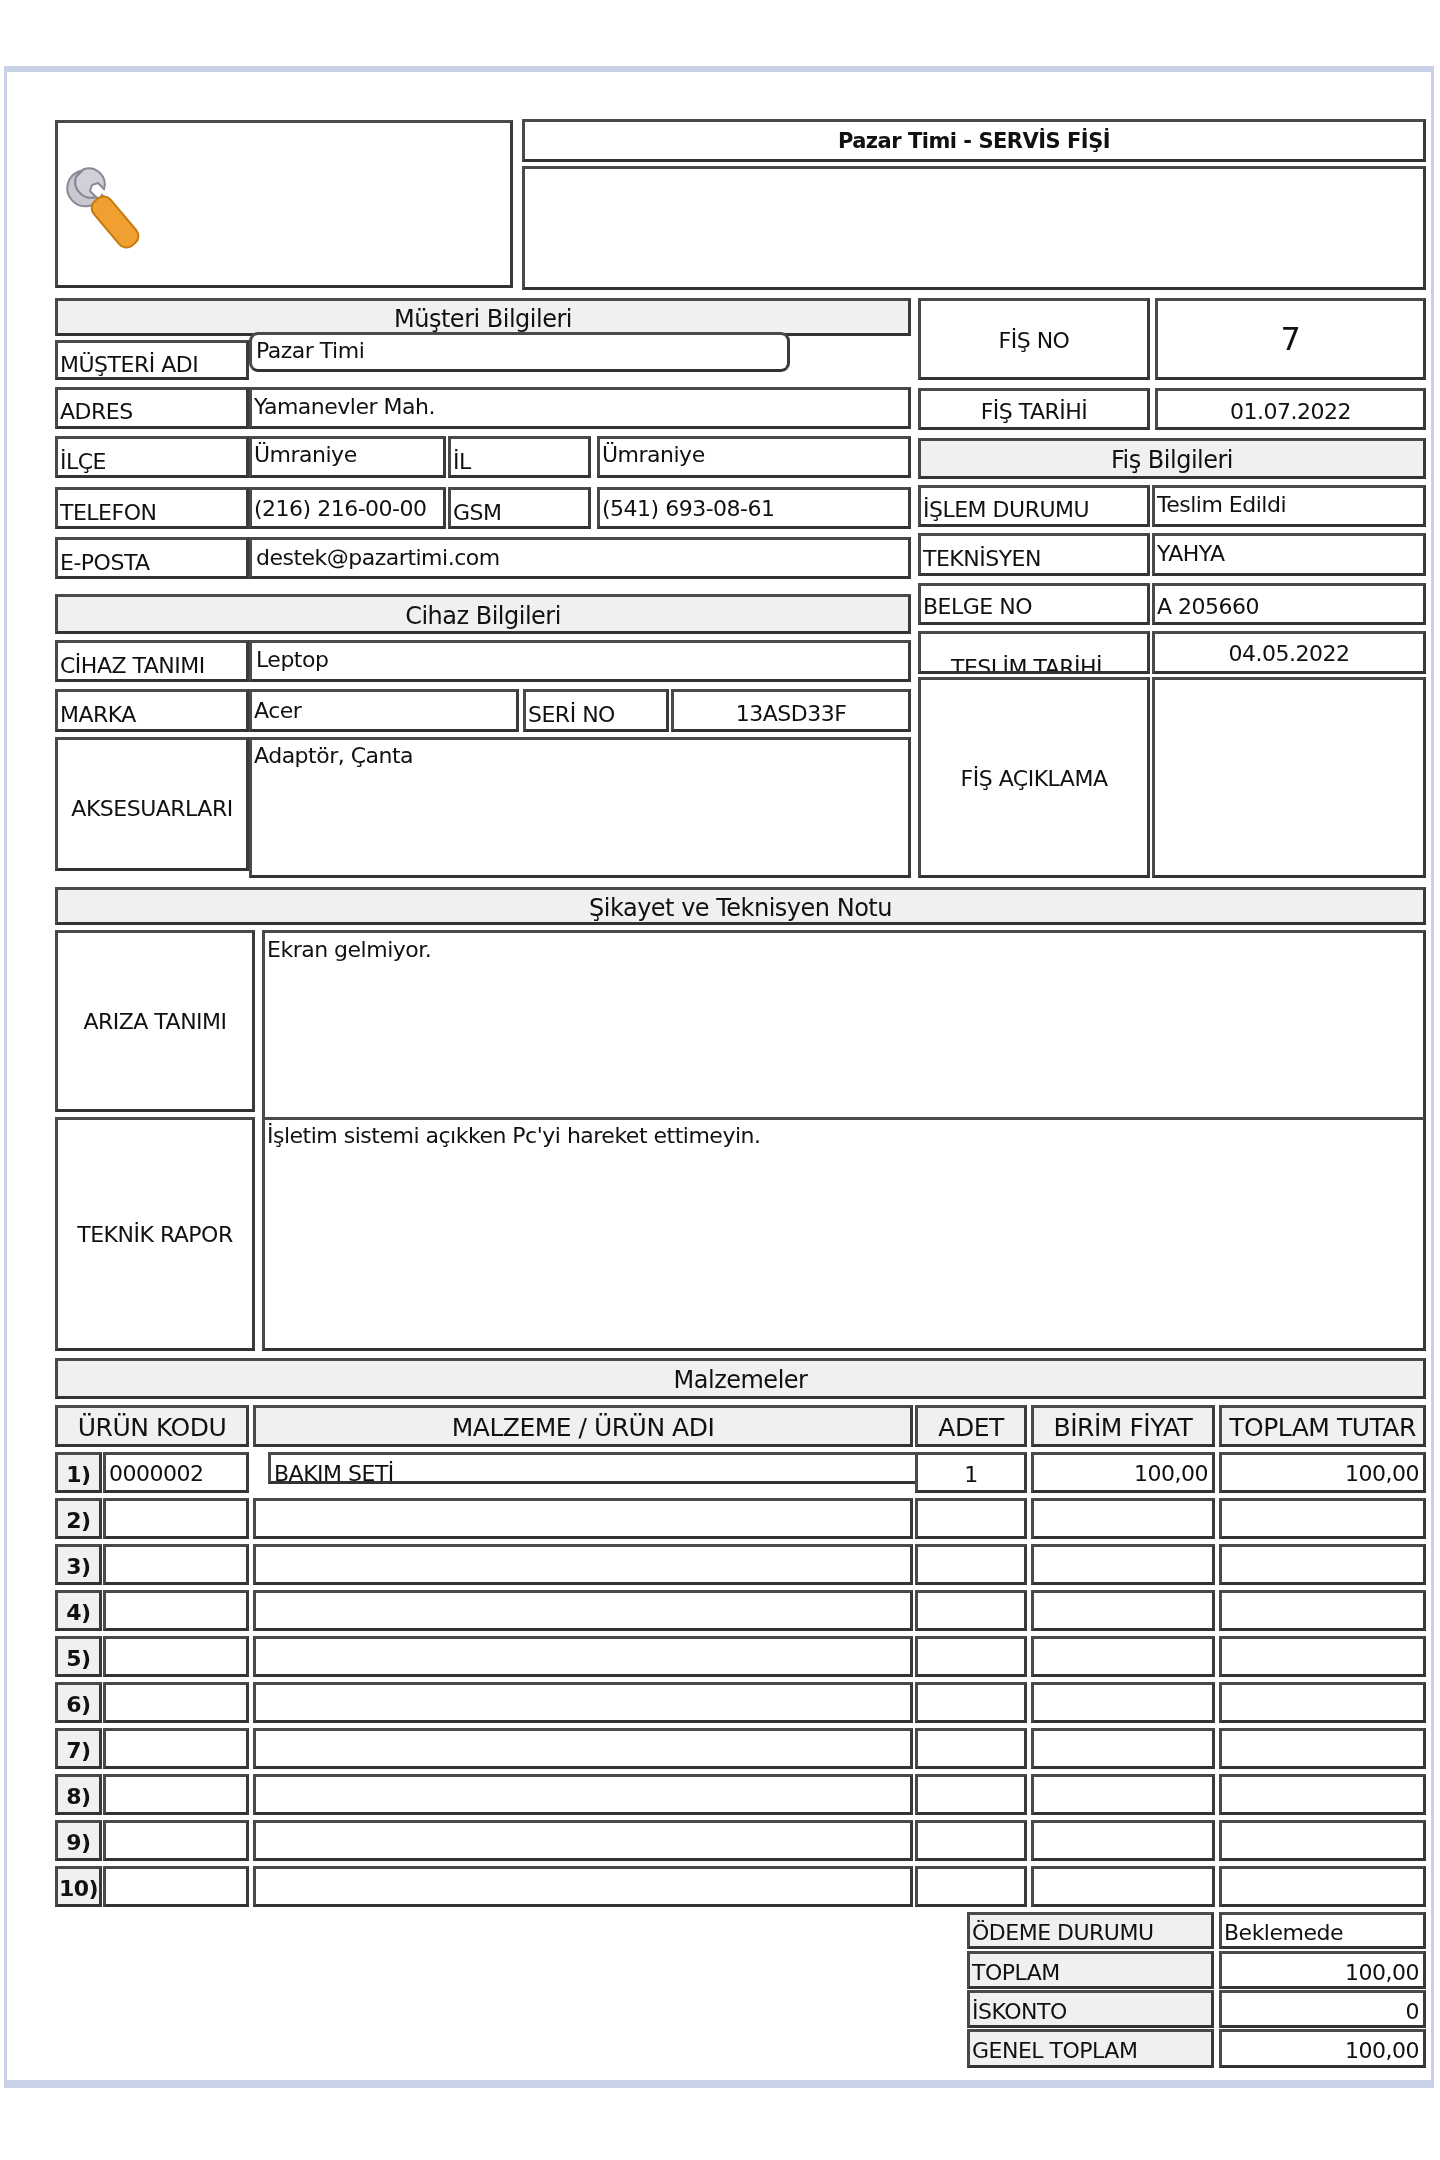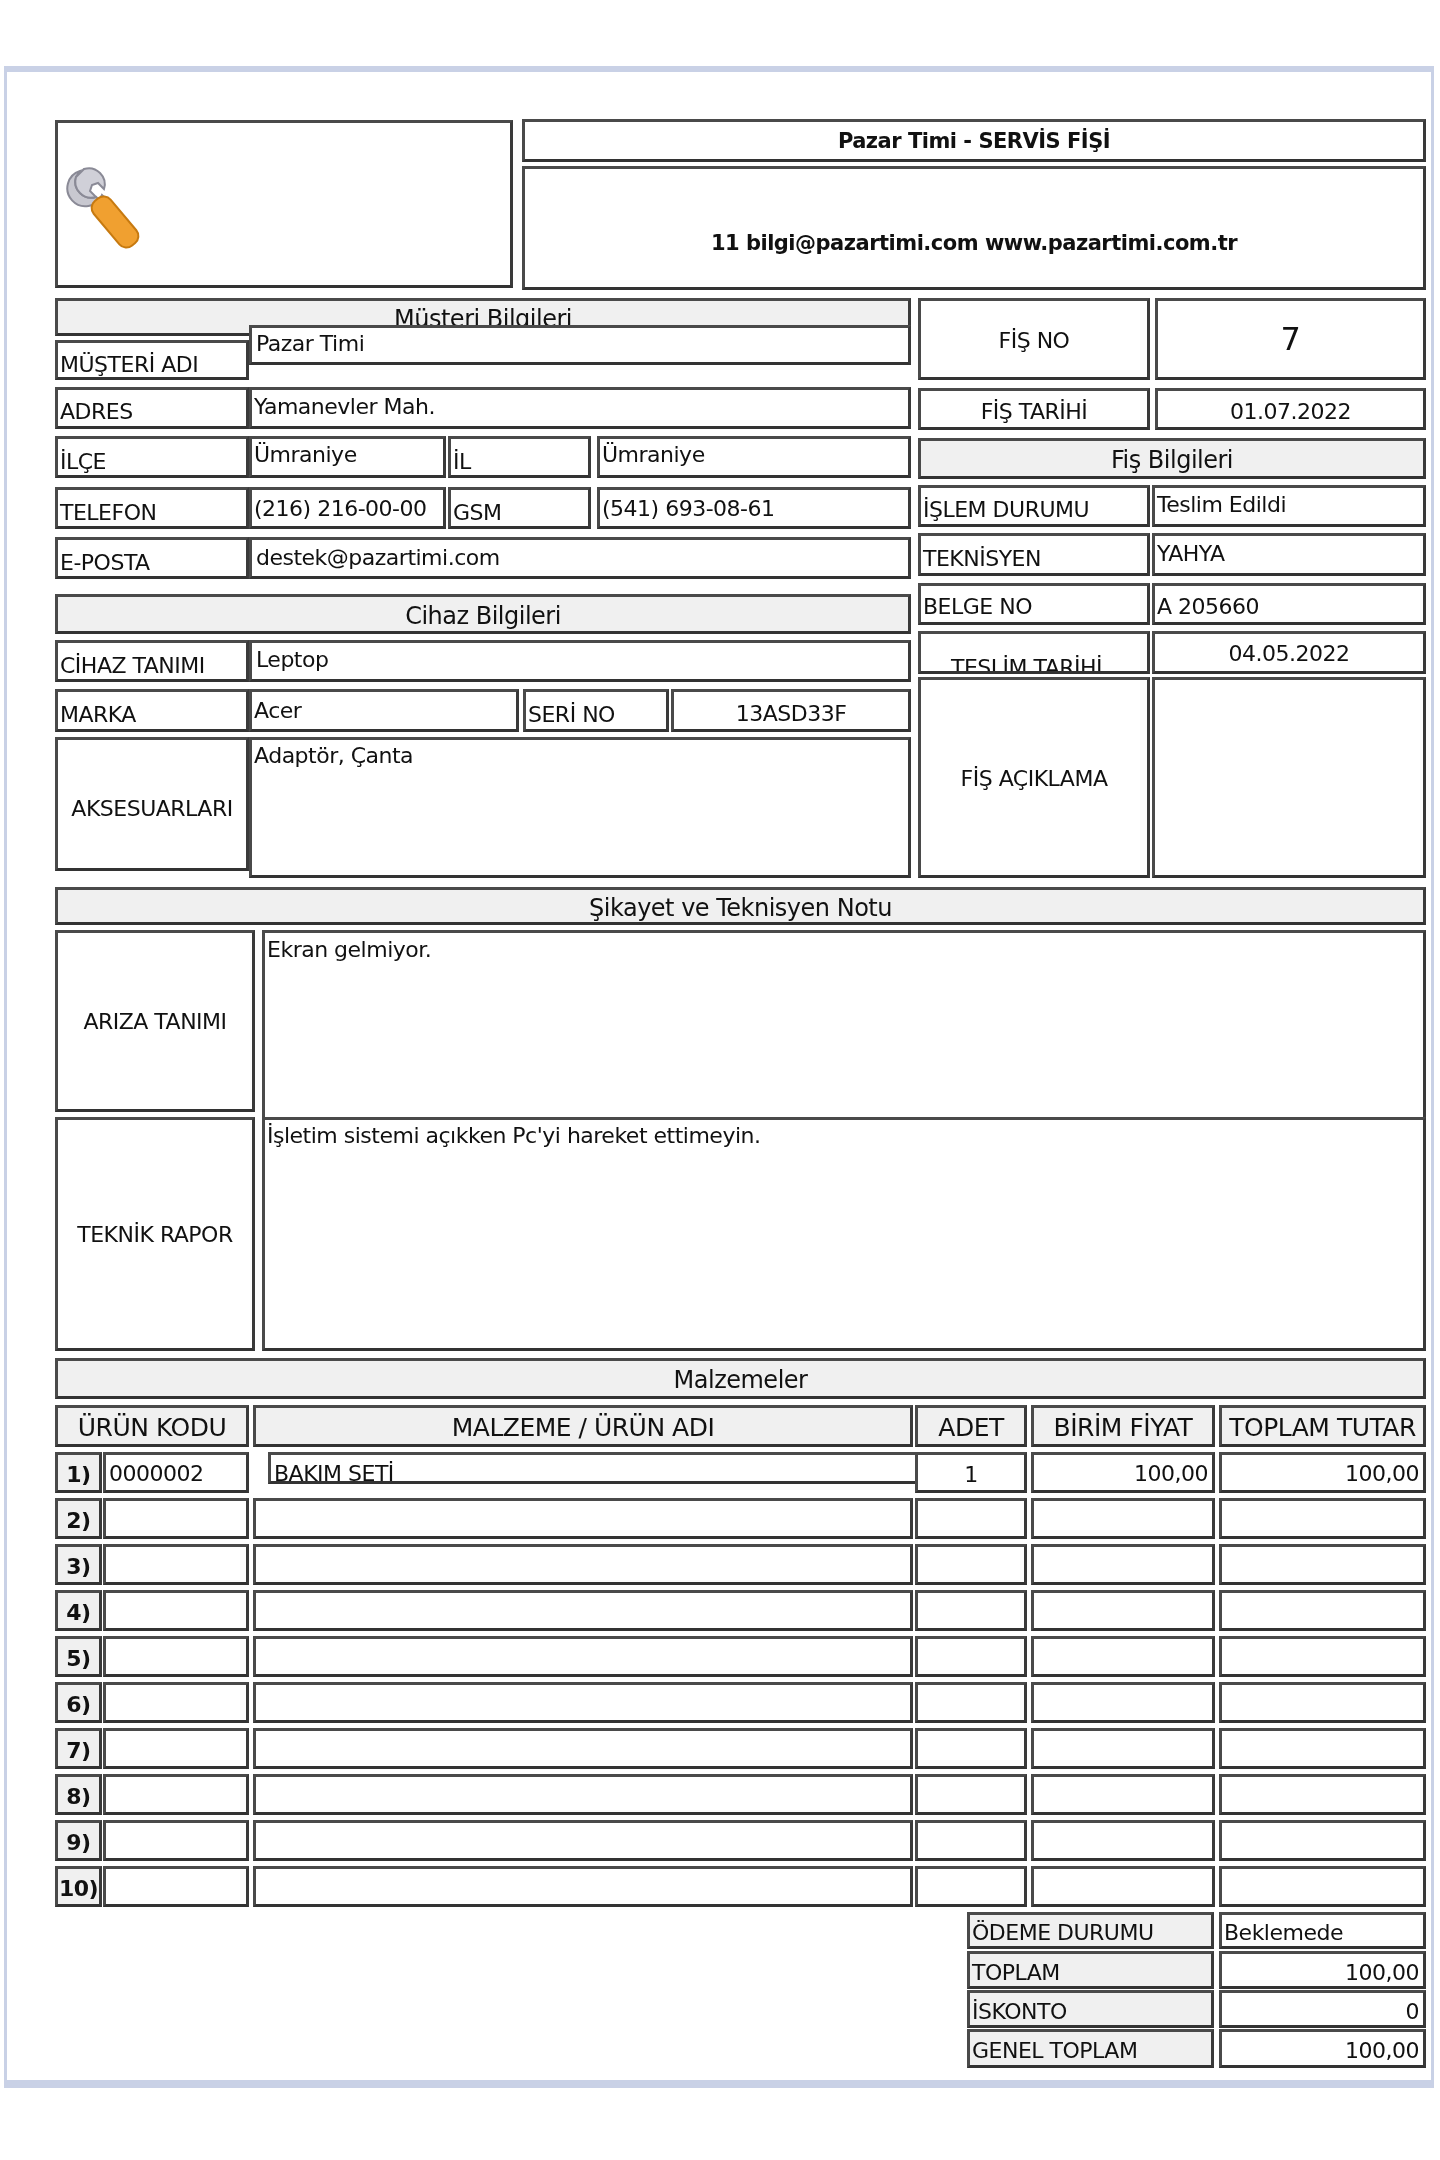--- a/index.html
+++ b/index.html
@@ -24,31 +24,30 @@
     <path d="M14 8 a18 18 0 1 0 22 24 l6 6 l-4 4 l-8-8 a16 16 0 0 1 -20 -20 z" fill="#c8c8d0" stroke="#8a8a96" stroke-width="2"></path>
     <path d="M18 6 a16 16 0 0 1 20 20 l-6 -6 l-6 2 l-2 6 l6 6 a16 16 0 0 1 -20 -20 z" fill="#d0d0d8" stroke="#8a8a96" stroke-width="2"></path>
     <rect x="38" y="30" width="22" height="58" rx="9" transform="rotate(-40 49 59)" fill="#f0a030" stroke="#c77a10" stroke-width="2"></rect>
   </svg>
 </div>
 
 <div class="box" style="left:522px;top:119px;width:904px;height:43px;">
   <div class="t c b" style="top:9px;font-size:21px;">Pazar Timi - SERVİS FİŞİ</div>
 </div>
 <div class="box" style="left:522px;top:166px;width:904px;height:124px;">
-  <div class="t c b" style="top:64px;font-size:21px;">11 bilgi@pazartimi.com  www.pazartimi.com.tr</div>
 </div>
 
 <div class="box hdr" style="left:55px;top:298px;width:856px;height:38px;">
   <div class="t c" style="top:6px;font-size:24px;">Müşteri Bilgileri</div>
 </div>
 
 <div class="box" style="left:55px;top:340px;width:194px;height:40px;">
     <div class="t" style="left:2px;top:11px;">MÜŞTERİ ADI</div>
   </div>
-<div class="box" style="left:249px;top:325px;width:662px;height:40px;">
+<div class="box" style="left:249px;top:332px;width:541px;height:40px;border-radius:9px;">
     <div class="t" style="left:4px;top:5px;">Pazar Timi</div>
   </div>
 
 <div class="box" style="left:55px;top:387px;width:194px;height:42px;">
     <div class="t" style="left:2px;top:11px;">ADRES</div>
   </div>
 <div class="box" style="left:249px;top:387px;width:662px;height:42px;">
     <div class="t" style="left:2px;top:6px;">Yamanevler Mah.</div>
   </div>
 

